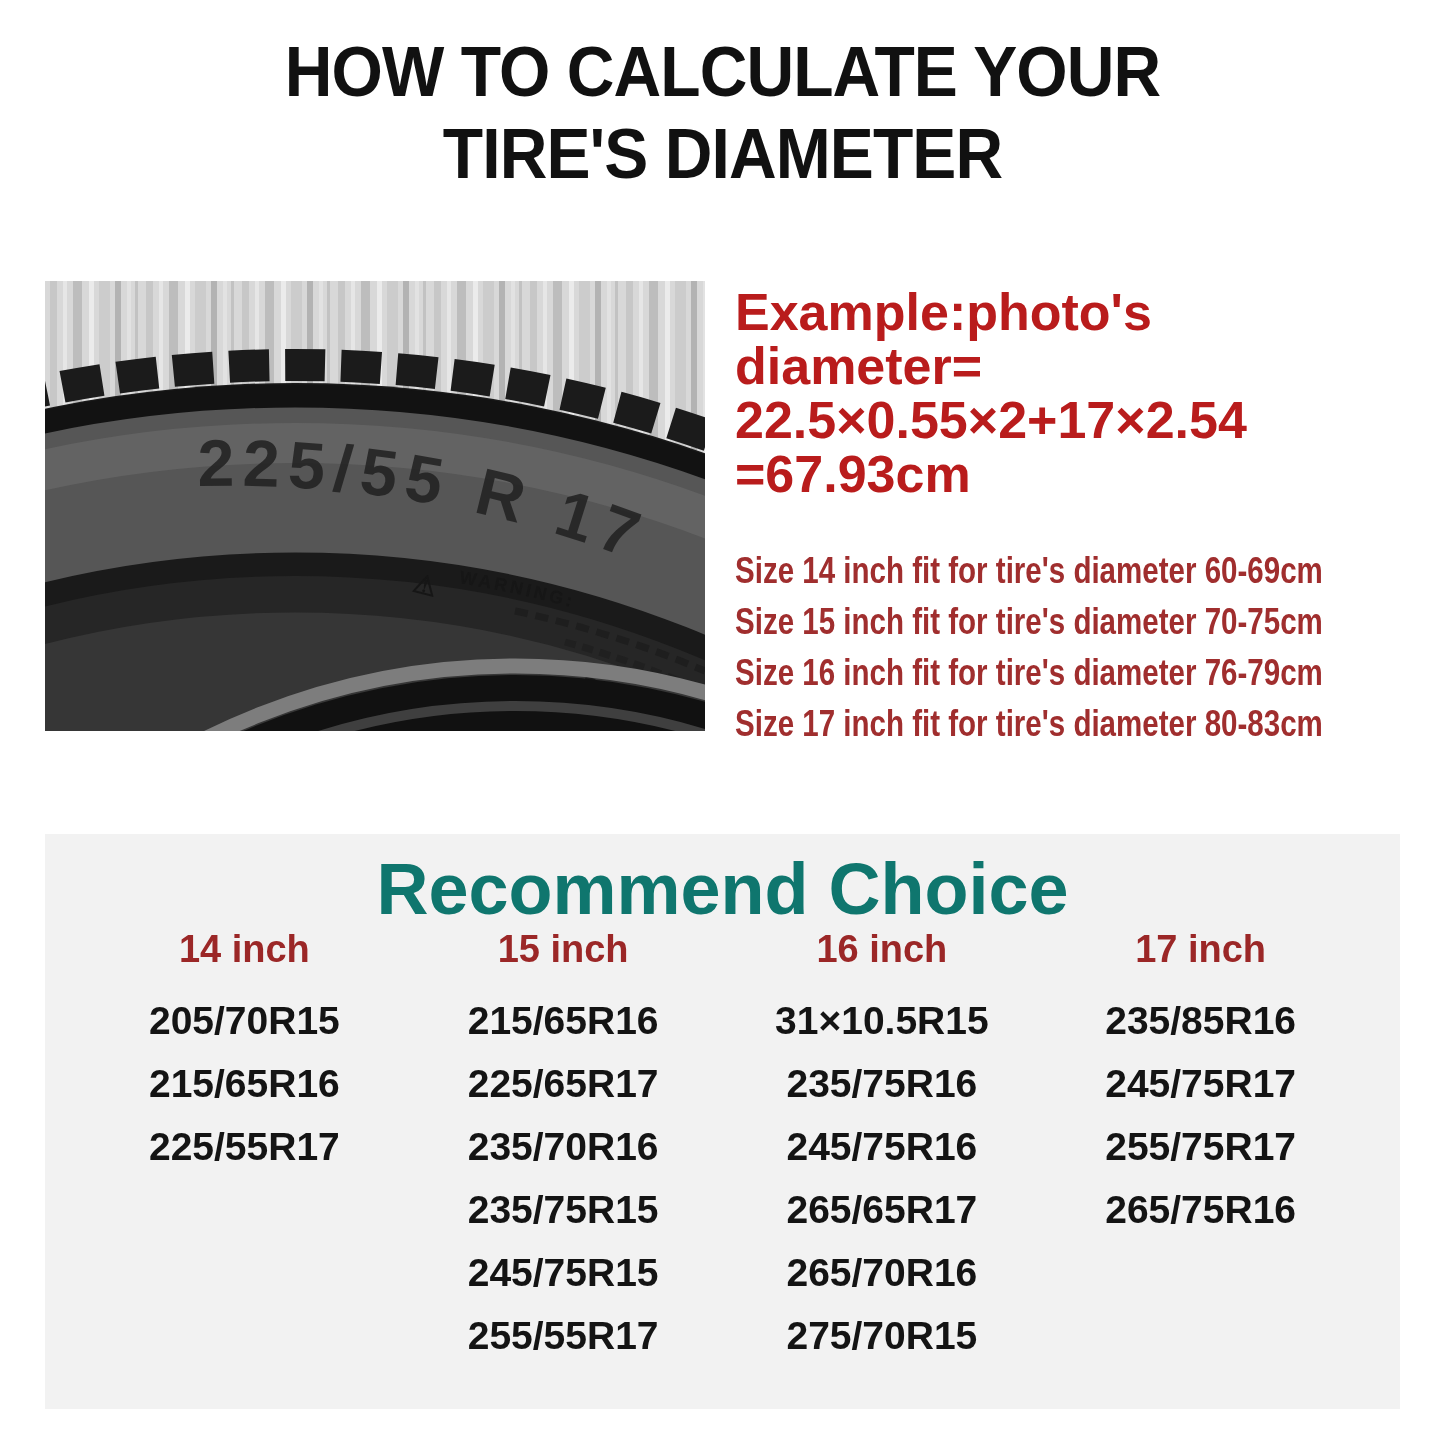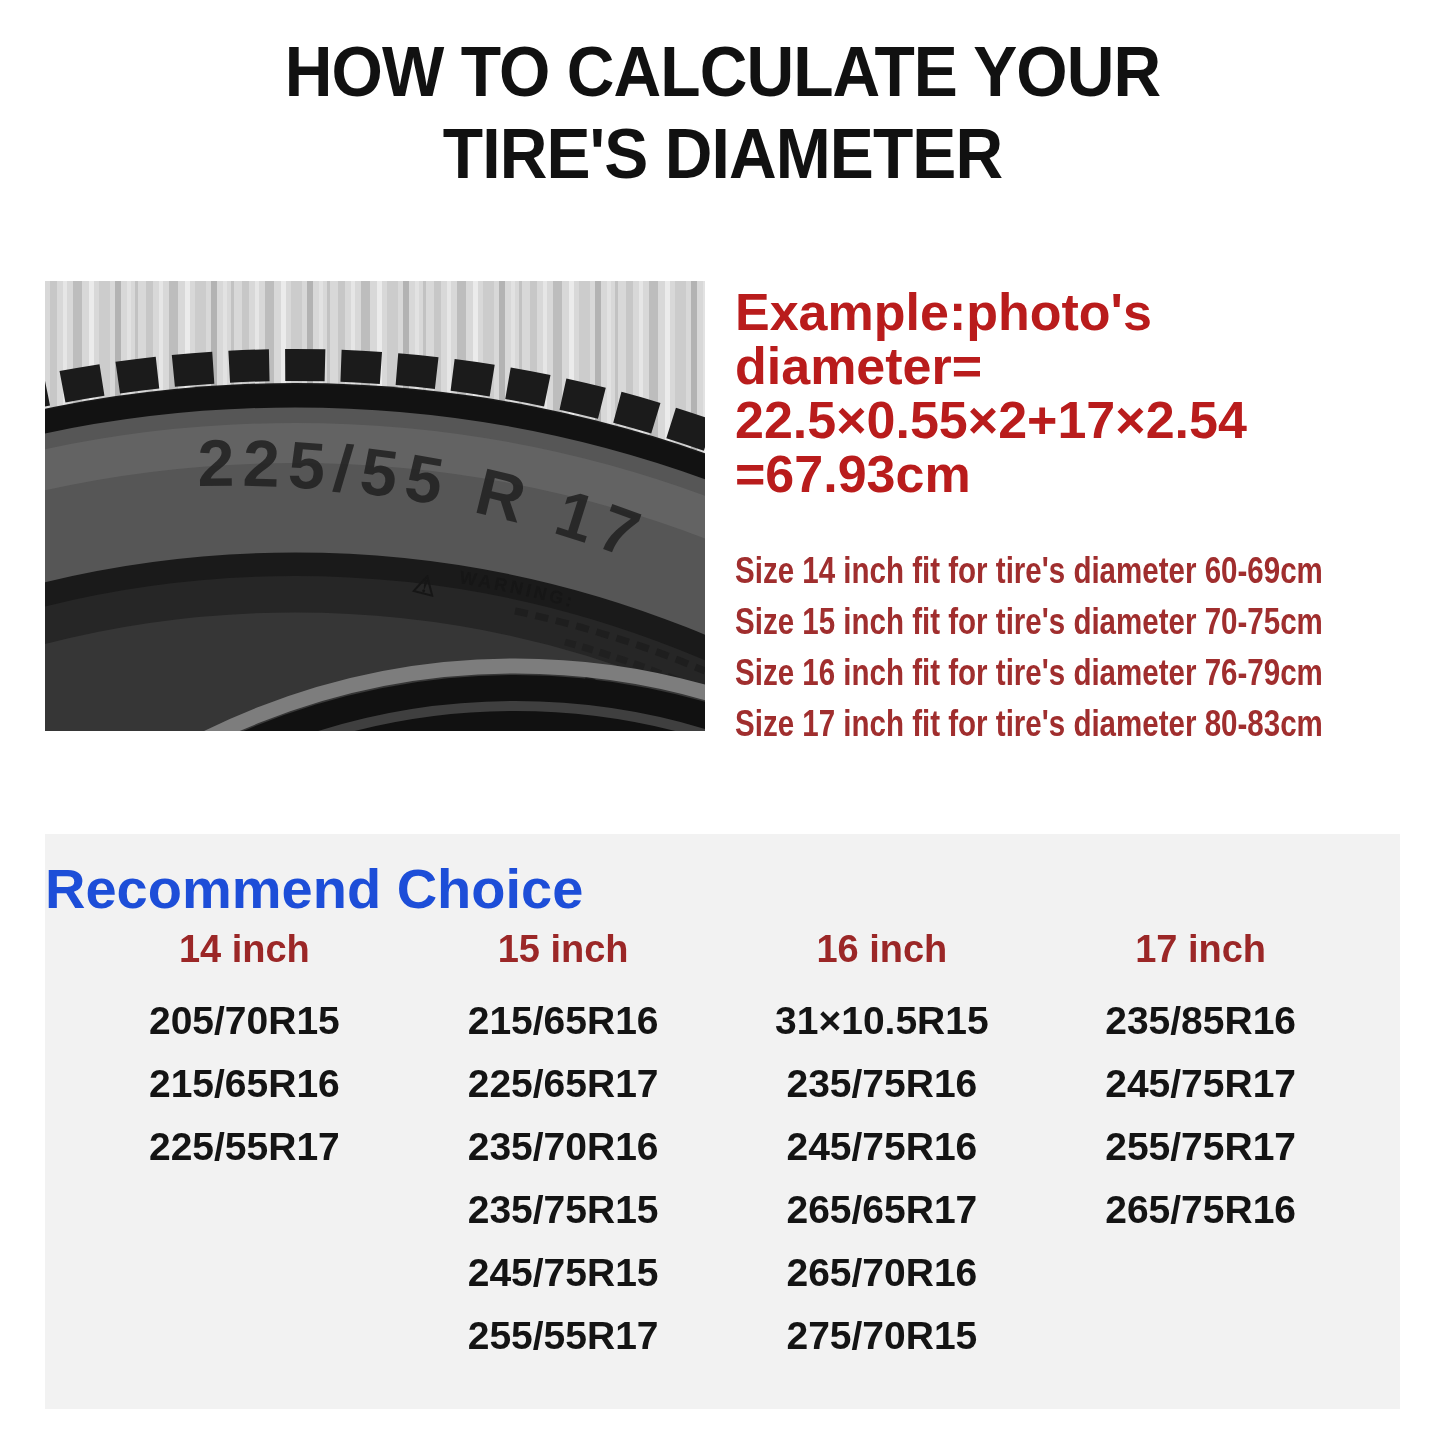--- a/index.html
+++ b/index.html
@@ -18,21 +18,21 @@
 
   .rightcol{margin-left:30px;width:670px;}
   .example-block{margin-top:4px;}
   .ex-line{font-size:52px;font-weight:bold;color:#b91c1c;line-height:54px;white-space:nowrap;}
   .size-fit-block{margin-top:44px;}
   .fit-line{font-size:36px;font-weight:bold;color:#a02e2e;line-height:51px;white-space:nowrap;
             transform:scaleX(0.82);transform-origin:left center;}
 
   
   .panel{margin:85px 45px 0 45px;height:575px;background:#f2f2f2;box-sizing:border-box;padding-top:24px;}
-  .rec-title{text-align:left;font-size:56px;line-height:62px;font-weight:bold;color:#1d4ed8;}
+  .rec-title{text-align:center;font-size:72px;line-height:62px;font-weight:bold;color:#0f766e;}
   .rec-grid{display:grid;grid-template-columns:repeat(4,1fr);padding:0 40px;margin-top:7px;}
   .rec-col{text-align:center;}
   .rec-header{font-size:38px;font-weight:bold;color:#9b2727;height:44px;line-height:44px;margin-bottom:18px;}
   .cell{height:63px;display:flex;align-items:center;justify-content:center;
         font-size:39px;font-weight:bold;color:#141414;white-space:nowrap;}
 </style>
 </head>
 <body>
 
 <div class="page">

